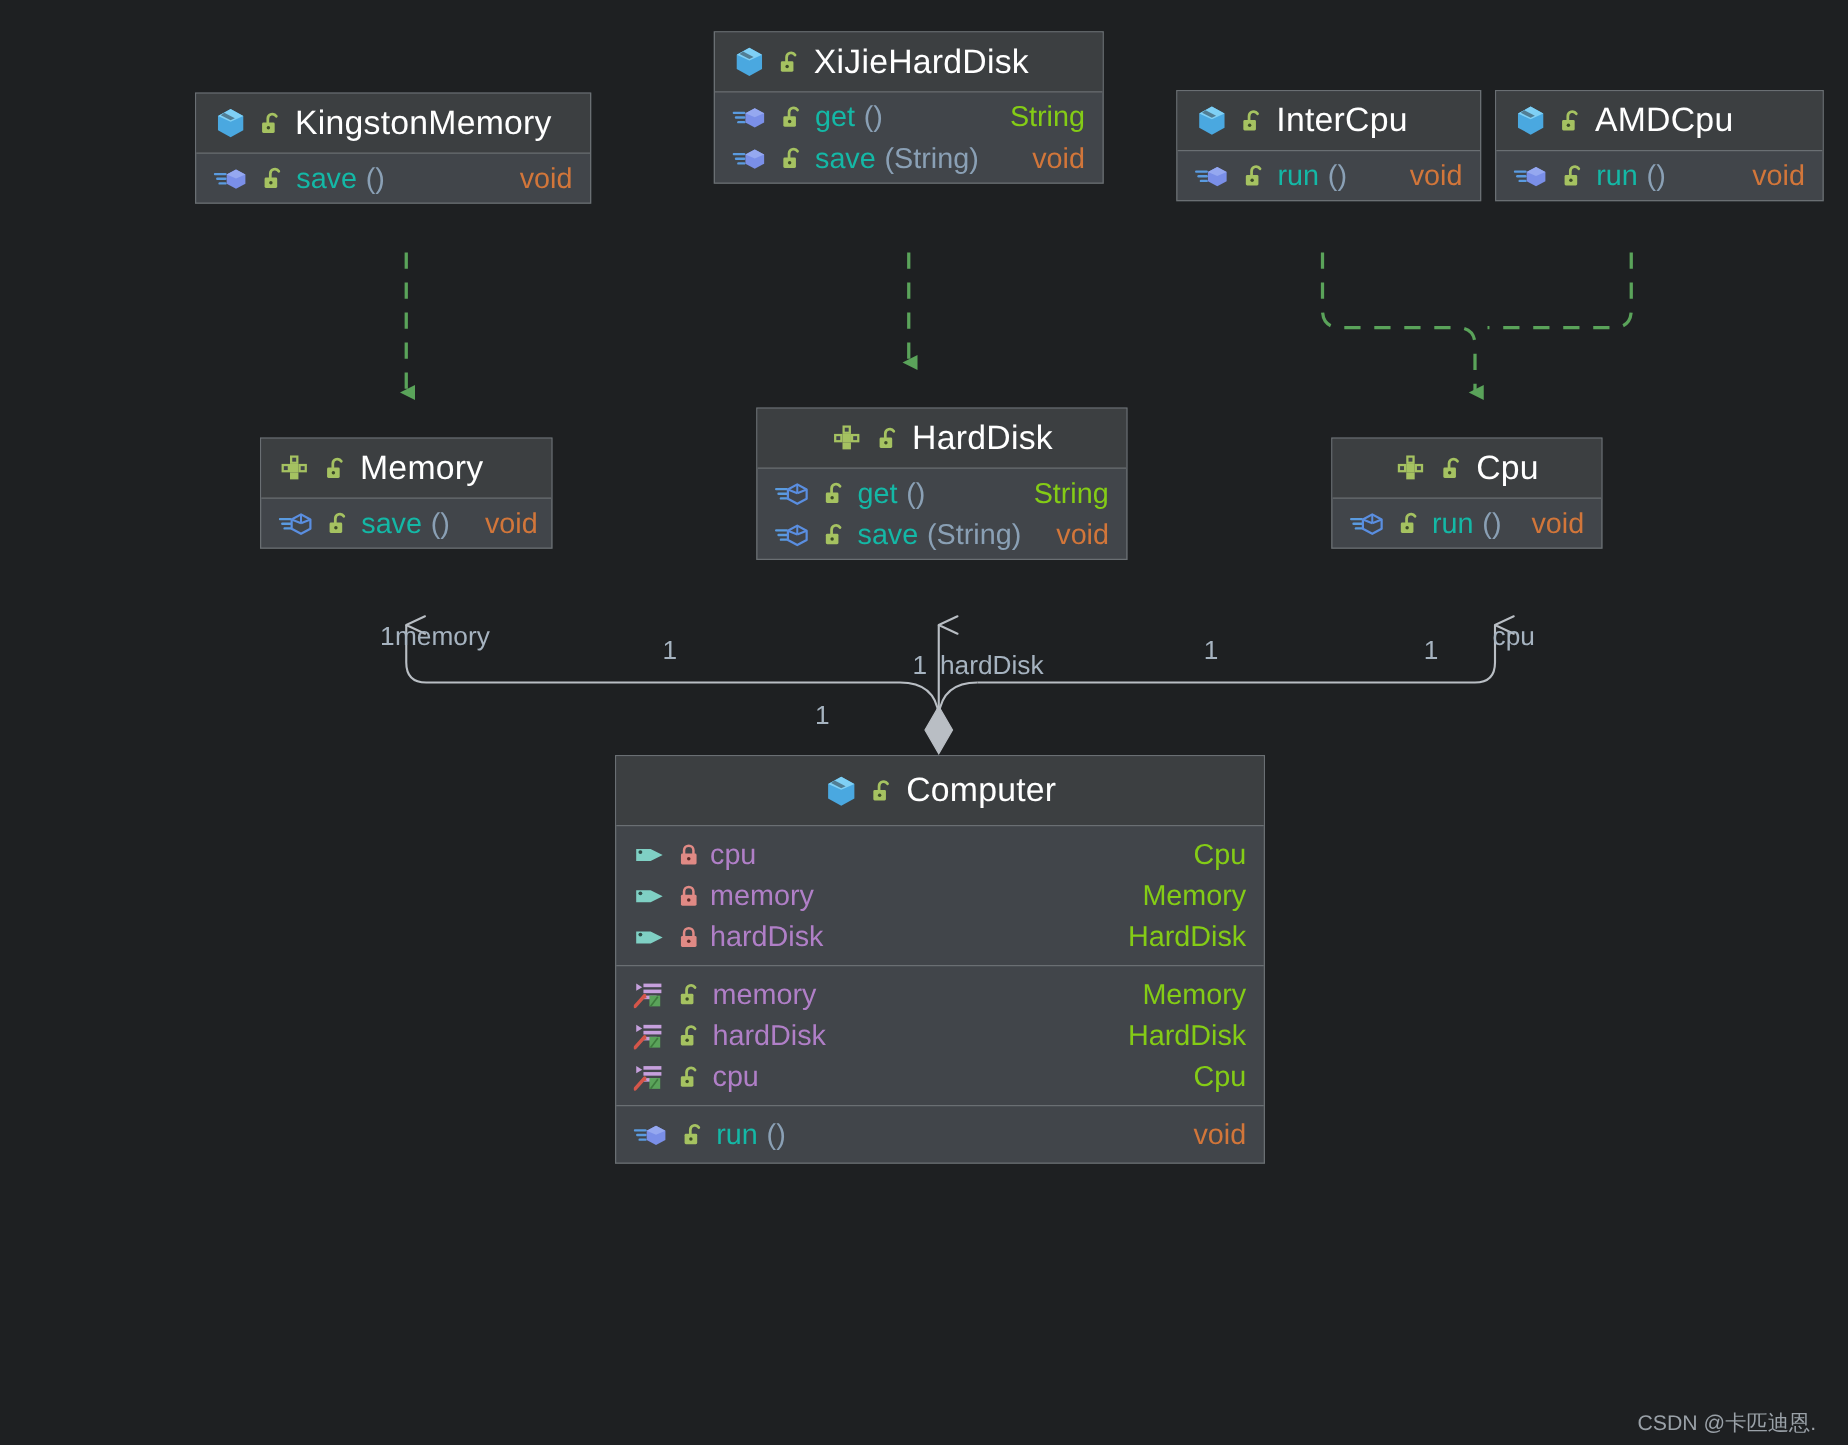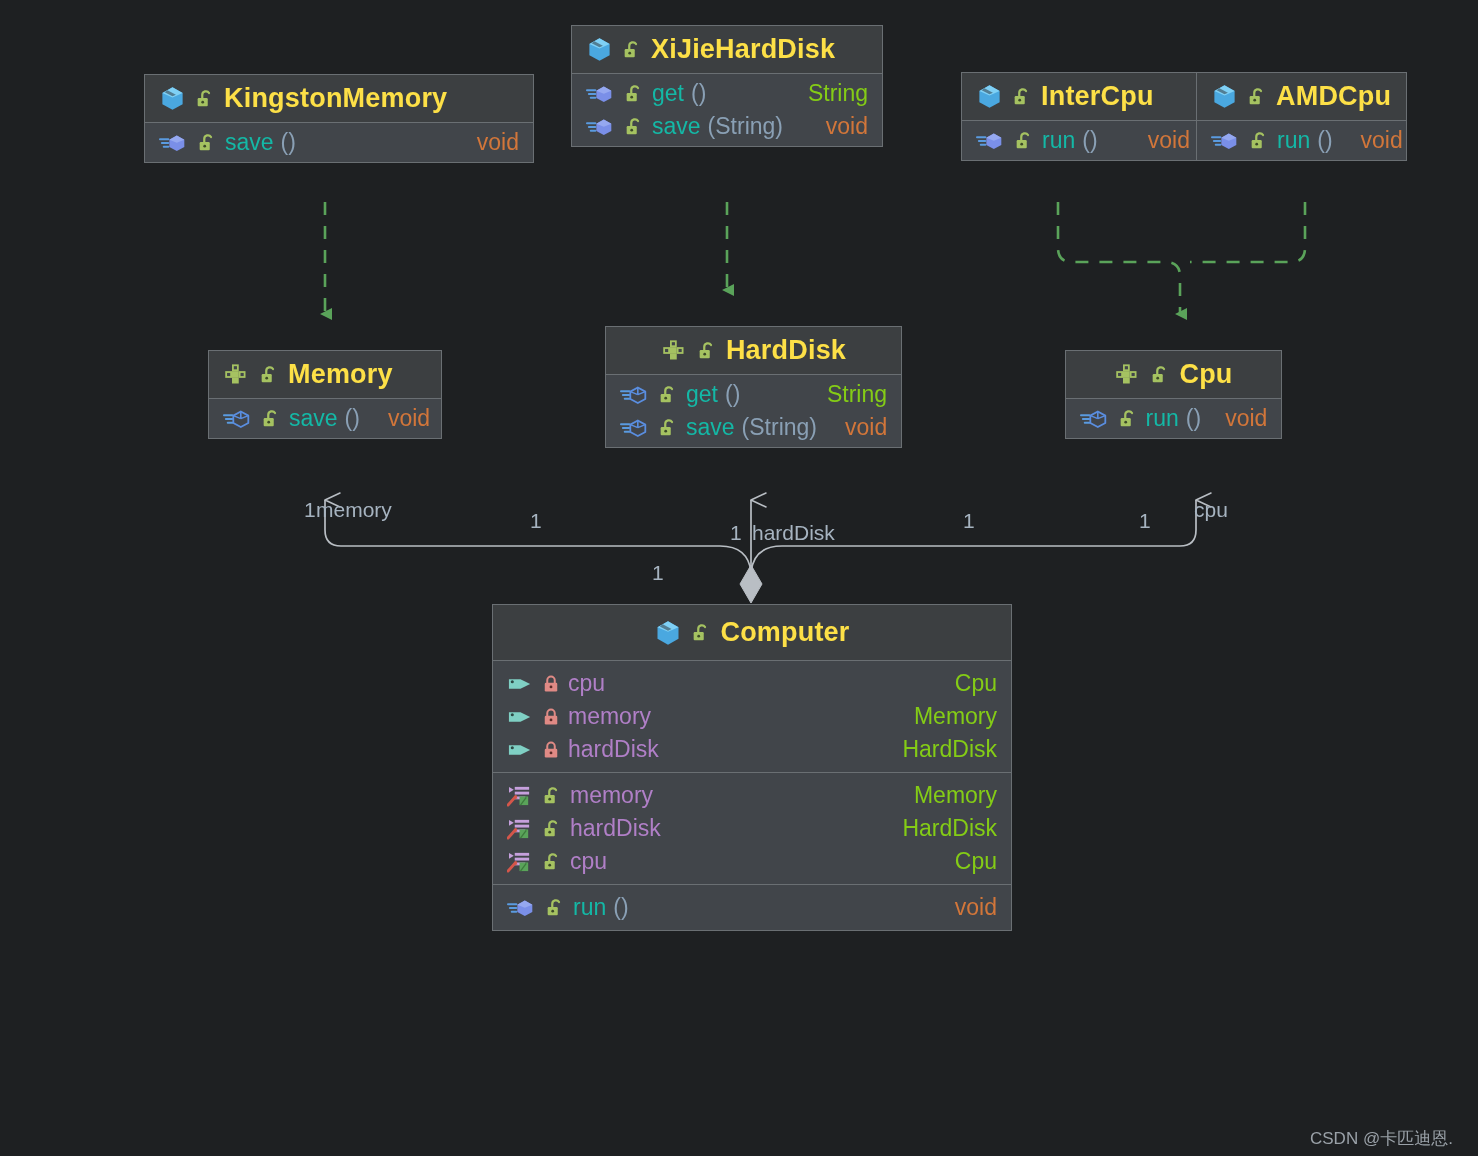--- a/index.html
+++ b/index.html
@@ -23,21 +23,21 @@
     background:#3c3f41;
     border-bottom:1px solid #6a6f73;
     display:flex;align-items:center;
     gap:8px;
     padding:8px 14px;
     box-sizing:border-box;
     white-space:nowrap;
   }
   .node-header.center{justify-content:center;}
   .node-title{
-    font-size:27px;color:#fde047;letter-spacing:.2px;font-weight:bold;
+    font-size:27px;color:#ffffff;letter-spacing:.2px;
   }
   .section{padding:3px 0;}
   .section + .section{border-top:1px solid #6a6f73;}
   .row{
     display:flex;align-items:center;
     gap:7px;
     padding:3px 14px;
     box-sizing:border-box;
     white-space:nowrap;
     font-size:23px;
@@ -126,21 +126,21 @@
 
   <div class="elabel" style="left:730px;top:521px;">1</div>
   <div class="elabel" style="left:752px;top:521px;">hardDisk</div>
   <div class="elabel" style="left:963px;top:509px;">1</div>
 
   <div class="elabel" style="left:1139px;top:509px;">1</div>
   <div class="elabel" style="left:1194px;top:498px;">cpu</div>
 
   <div class="elabel" style="left:652px;top:561px;">1</div>
 
-  <div class="node" style="left:144px;top:74px;width:390px;">
+  <div class="node" style="left:156px;top:74px;width:317px;">
     <div class="node-header">
       <span class="ico">
         <svg width="27" height="27" viewBox="0 0 24 24">
           <path d="M12 2 L21 7 L21 17 L12 22 L3 17 L3 7 Z" fill="#4aa8e0"></path>
           <path d="M12 2 L21 7 L12 11 L3 7 Z" fill="#7fd0f5"></path>
           <path d="M7.5 4.6 L15 8.6 L12 10 L5 6.4 Z" fill="#2e3a44" opacity="0.55"></path>
         </svg>
       </span>
       <span class="ico">
         <svg width="22" height="22" viewBox="0 0 24 24">
@@ -242,21 +242,21 @@
           </svg>
         </span>
         <span class="mname c-method">save</span>
         <span class="c-paren">(String)</span>
         <span class="spacer"></span>
         <span class="mtype c-void">void</span>
       </div>
     </div>
   </div>
 
-  <div class="node" style="left:941px;top:72px;width:244px;margin-left:20px;">
+  <div class="node" style="left:941px;top:72px;width:244px;">
     <div class="node-header">
       <span class="ico">
         <svg width="27" height="27" viewBox="0 0 24 24">
           <path d="M12 2 L21 7 L21 17 L12 22 L3 17 L3 7 Z" fill="#4aa8e0"></path>
           <path d="M12 2 L21 7 L12 11 L3 7 Z" fill="#7fd0f5"></path>
           <path d="M7.5 4.6 L15 8.6 L12 10 L5 6.4 Z" fill="#2e3a44" opacity="0.55"></path>
         </svg>
       </span>
       <span class="ico">
         <svg width="22" height="22" viewBox="0 0 24 24">
@@ -288,21 +288,21 @@
           </svg>
         </span>
         <span class="mname c-method">run</span>
         <span class="c-paren">()</span>
         <span class="spacer"></span>
         <span class="mtype c-void">void</span>
       </div>
     </div>
   </div>
 
-  <div class="node" style="left:1196px;top:72px;width:211px;">
+  <div class="node" style="left:1196px;top:72px;width:263px;">
     <div class="node-header">
       <span class="ico">
         <svg width="27" height="27" viewBox="0 0 24 24">
           <path d="M12 2 L21 7 L21 17 L12 22 L3 17 L3 7 Z" fill="#4aa8e0"></path>
           <path d="M12 2 L21 7 L12 11 L3 7 Z" fill="#7fd0f5"></path>
           <path d="M7.5 4.6 L15 8.6 L12 10 L5 6.4 Z" fill="#2e3a44" opacity="0.55"></path>
         </svg>
       </span>
       <span class="ico">
         <svg width="22" height="22" viewBox="0 0 24 24">

